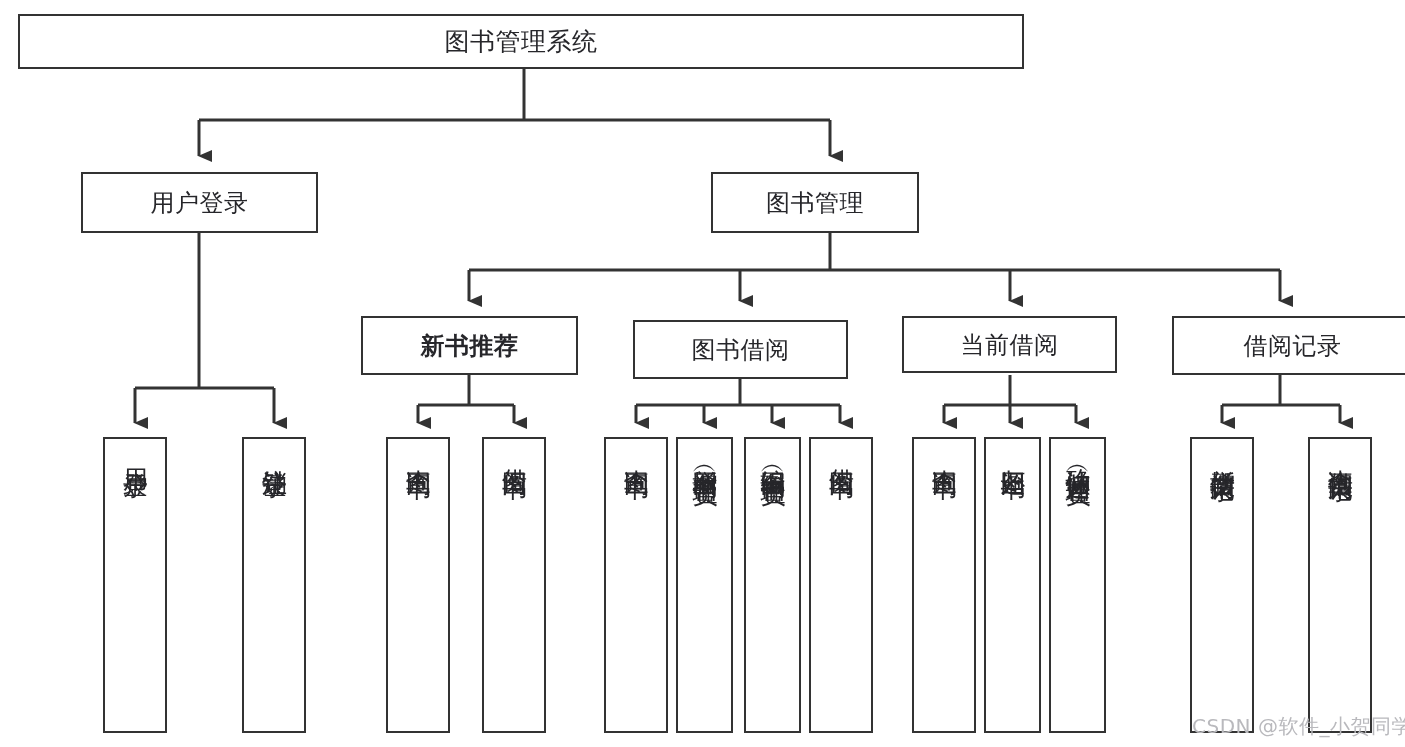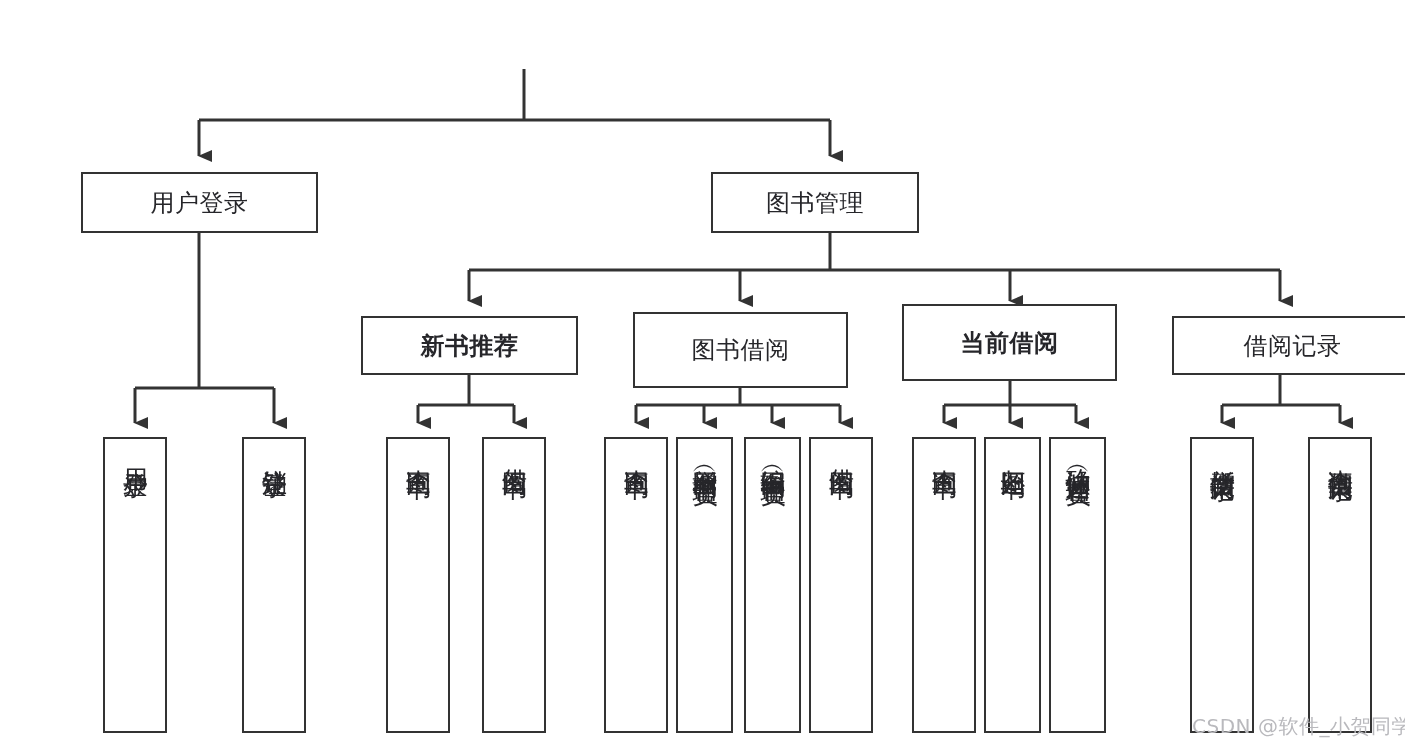--- a/index.html
+++ b/index.html
@@ -119,35 +119,38 @@
       <path d="M1010,405 L1010,423" marker-end="url(#arrow)"></path>
       <path d="M1076,405 L1076,423" marker-end="url(#arrow)"></path>
 
       <path d="M1280,375 L1280,405"></path>
       <path d="M1222,405 L1340,405"></path>
       <path d="M1222,405 L1222,423" marker-end="url(#arrow)"></path>
       <path d="M1340,405 L1340,423" marker-end="url(#arrow)"></path>
     </g>
   </svg>
 
+  <div class="node horiz root" style="left:18px; top:14px; width:1006px; height:55px;">
+    <span class="lbl">图书管理系统</span>
+  </div>
 
   <div class="node horiz" style="left:81px; top:172px; width:237px; height:61px;">
     <span class="lbl">用户登录</span>
   </div>
   <div class="node horiz" style="left:711px; top:172px; width:208px; height:61px;">
     <span class="lbl">图书管理</span>
   </div>
 
   <div class="node horiz" style="left:361px; top:316px; width:217px; height:59px;font-weight:bold;">
     <span class="lbl">新书推荐</span>
   </div>
-  <div class="node horiz" style="left:633px; top:312px; width:215px; height:76px;">
+  <div class="node horiz" style="left:633px; top:320px; width:215px; height:59px;">
     <span class="lbl">图书借阅</span>
   </div>
-  <div class="node horiz" style="left:902px; top:304px; width:215px; height:77px;font-weight:bold;">
+  <div class="node horiz" style="left:902px; top:316px; width:215px; height:57px;">
     <span class="lbl">当前借阅</span>
   </div>
   <div class="node horiz" style="left:1172px; top:316px; width:241px; height:59px;">
     <span class="lbl">借阅记录</span>
   </div>
 
   <div class="node vert" style="left:103px; top:437px; width:64px; height:296px;">
     <span class="lbl">用户登录</span>
   </div>
   <div class="node vert" style="left:242px; top:437px; width:64px; height:296px;">

